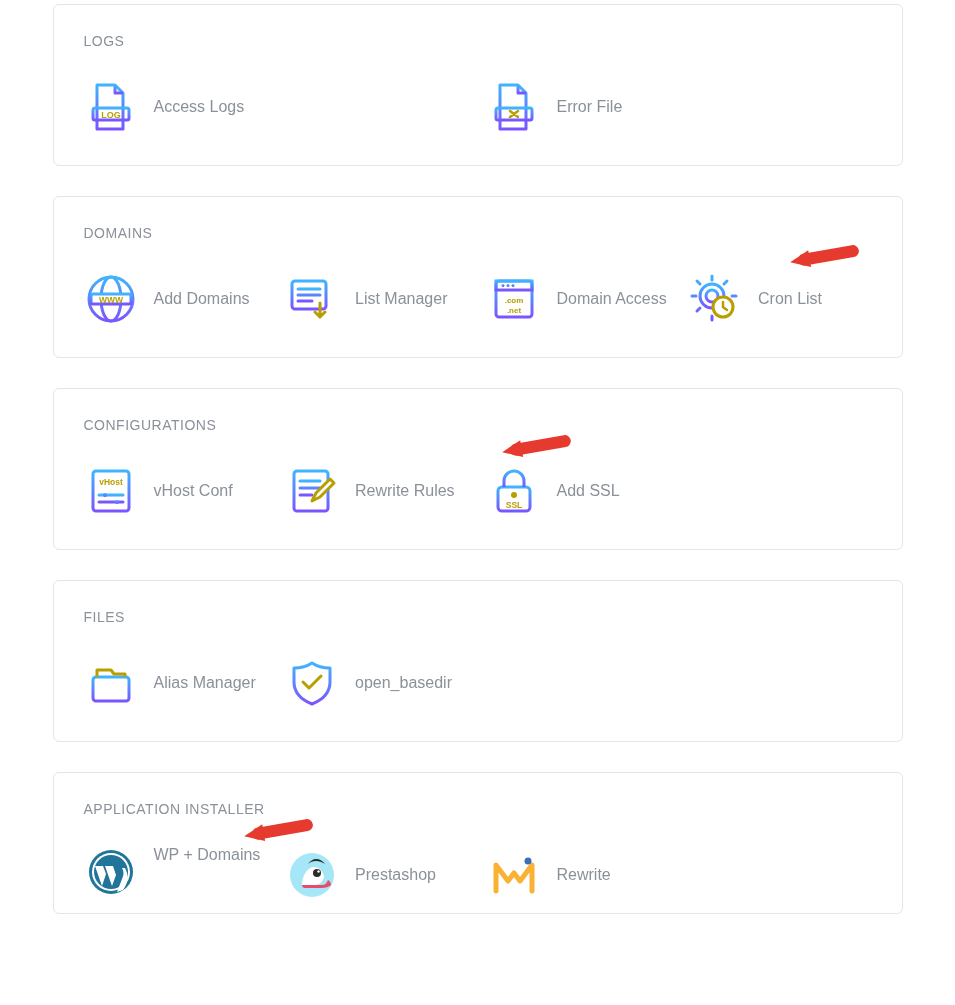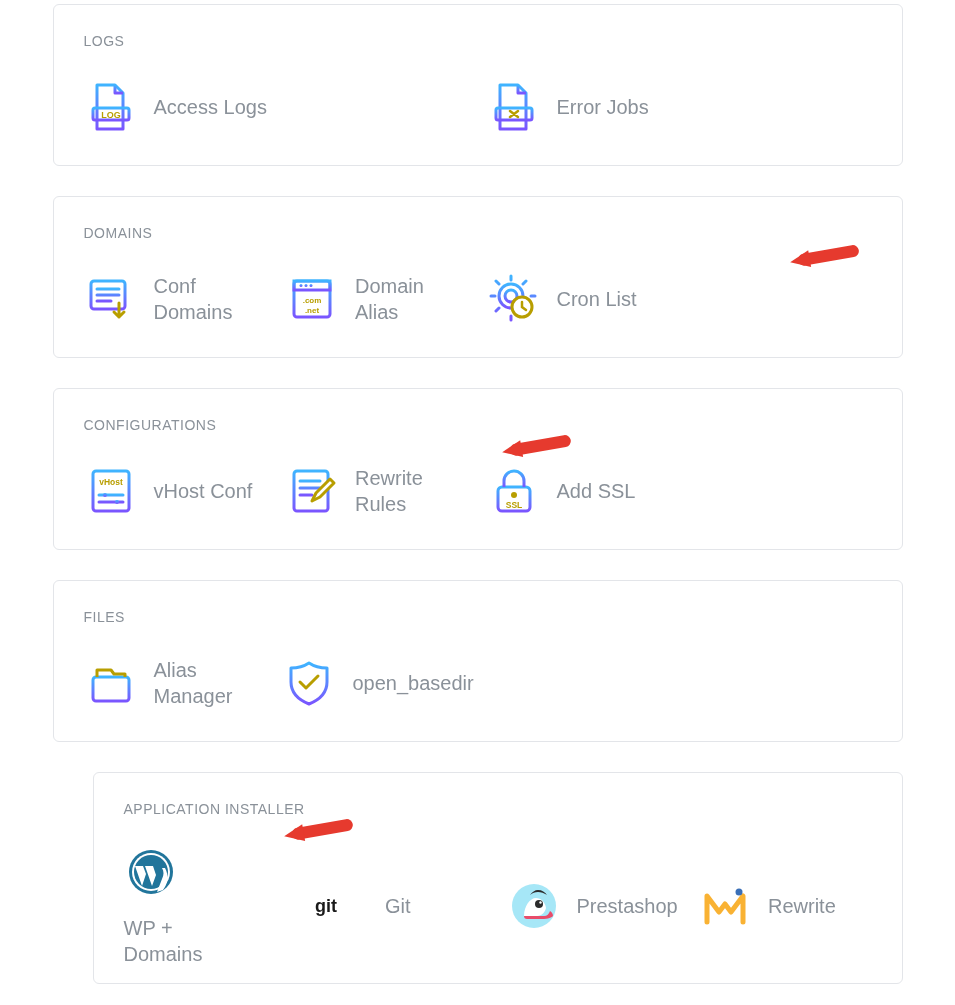--- a/index.html
+++ b/index.html
@@ -46,21 +46,21 @@
     gap:16px;
     cursor:pointer;
     min-height:60px;
   }
   .item .icon{
     width:54px;height:54px;flex:0 0 auto;
     display:flex;align-items:center;justify-content:center;
   }
   .item .label{
     color:var(--muted);
-    font-size:20px;
+    font-size:16px;
     line-height:1.3;
   }
   .item.wide-label .label{position:relative;}
   svg{display:block;}
   
   .arrow{
     position:absolute;
     width:60px;height:60px;
     pointer-events:none;
   }
@@ -101,67 +101,85 @@
                   <stop offset="0" stop-color="#3fb4ff"></stop>
                   <stop offset="1" stop-color="#7a55ff"></stop>
                 </linearGradient>
               </defs>
             <path d="M12 4h18l8 8v36H12z" fill="none" stroke="url(#gL2)" stroke-width="3" stroke-linejoin="round"></path>
             <path d="M30 4v8h8" fill="none" stroke="url(#gL2)" stroke-width="3" stroke-linejoin="round"></path>
             <rect x="8" y="27" width="36" height="12" rx="2" fill="none" stroke="url(#gL2)" stroke-width="3"></rect>
             <path d="M22 30l8 6M30 30l-8 6" stroke="#b89e00" stroke-width="2.5" stroke-linecap="round"></path>
           </svg>
         </span>
-        <span class="label">Error Jobs</span>
+        <span class="label">Error File</span>
       </div>
 
     </div>
   </div>
 
   <div class="panel">
     <div class="panel-title">DOMAINS</div>
     <div class="grid">
 
+      <div class="item">
+        <span class="icon">
+          <svg width="54" height="54" viewBox="0 0 54 54">
+            <defs>
+                <linearGradient id="gD1" x1="0" x2="0" y1="0" y2="1">
+                  <stop offset="0" stop-color="#3fb4ff"></stop>
+                  <stop offset="1" stop-color="#7a55ff"></stop>
+                </linearGradient>
+              </defs>
+            <circle cx="27" cy="27" r="22" fill="none" stroke="url(#gD1)" stroke-width="3"></circle>
+            <ellipse cx="27" cy="27" rx="10" ry="22" fill="none" stroke="url(#gD1)" stroke-width="3"></ellipse>
+            <path d="M5 27h44" stroke="url(#gD1)" stroke-width="3"></path>
+            <rect x="7" y="22" width="40" height="10" rx="2" fill="#fff" stroke="url(#gD1)" stroke-width="3"></rect>
+            <text x="27" y="30.5" text-anchor="middle" font-family="Arial" font-size="8.5" font-weight="bold" fill="#b89e00">WWW</text>
+          </svg>
+        </span>
+        <span class="label">Add Domains</span>
+      </div>
 
       <div class="item">
         <span class="icon">
           <svg width="52" height="52" viewBox="0 0 52 52">
             <defs>
                 <linearGradient id="gD2" x1="0" x2="0" y1="0" y2="1">
                   <stop offset="0" stop-color="#3fb4ff"></stop>
                   <stop offset="1" stop-color="#7a55ff"></stop>
                 </linearGradient>
               </defs>
             <rect x="6" y="8" width="34" height="28" rx="3" fill="none" stroke="url(#gD2)" stroke-width="3"></rect>
             <path d="M12 16h22M12 22h22M12 28h14" stroke="url(#gD2)" stroke-width="3" stroke-linecap="round"></path>
             <path d="M34 30v14m0 0l-5-5m5 5l5-5" stroke="#b89e00" stroke-width="3" stroke-linecap="round" stroke-linejoin="round"></path>
           </svg>
         </span>
-        <span class="label">Conf Domains</span>
+        <span class="label">List Manager</span>
       </div>
 
       <div class="item">
         <span class="icon">
           <svg width="52" height="52" viewBox="0 0 52 52">
             <defs>
                 <linearGradient id="gD3" x1="0" x2="0" y1="0" y2="1">
                   <stop offset="0" stop-color="#3fb4ff"></stop>
                   <stop offset="1" stop-color="#7a55ff"></stop>
                 </linearGradient>
               </defs>
             <rect x="8" y="8" width="36" height="36" rx="3" fill="none" stroke="url(#gD3)" stroke-width="3"></rect>
             <rect x="8" y="8" width="36" height="9" fill="none" stroke="url(#gD3)" stroke-width="3"></rect>
             <circle cx="15" cy="12.5" r="1.5" fill="url(#gD3)"></circle>
               <circle cx="20" cy="12.5" r="1.5" fill="url(#gD3)"></circle>
               <circle cx="25" cy="12.5" r="1.5" fill="url(#gD3)"></circle>
             <text x="26" y="30" text-anchor="middle" font-family="Arial" font-size="8" font-weight="bold" fill="#b89e00">.com</text>
             <text x="26" y="40" text-anchor="middle" font-family="Arial" font-size="8" font-weight="bold" fill="#b89e00">.net</text>
           </svg>
         </span>
-        <span class="label">Domain Alias</span>
+        <span class="label">Domain Access</span>
       </div>
 
       <div class="item">
         <span class="icon">
           <svg width="54" height="54" viewBox="0 0 54 54">
             <defs>
                 <linearGradient id="gD4" x1="0" x2="0" y1="0" y2="1">
                   <stop offset="0" stop-color="#3fb4ff"></stop>
                   <stop offset="1" stop-color="#7a55ff"></stop>
                 </linearGradient>
@@ -299,44 +317,36 @@
           </svg>
         </span>
         <span class="label">open_basedir</span>
       </div>
 
       <div></div>
         <div></div>
     </div>
   </div>
 
-  <div class="panel" style="padding-bottom:16px;margin-left:40px;">
+  <div class="panel" style="padding-bottom:8px;">
     <div class="panel-title">APPLICATION INSTALLER</div>
     <div class="grid">
 
       <div class="item wide-label" style="align-items:flex-start;flex-wrap:wrap;">
         <span class="icon">
           <svg width="48" height="48" viewBox="0 0 48 48">
             <circle cx="24" cy="24" r="22" fill="#21759b"></circle>
             <circle cx="24" cy="24" r="19" fill="#fff"></circle>
             <circle cx="24" cy="24" r="17" fill="#21759b"></circle>
             <path d="M8 18l7 20 4-12-3-8zm10 0l7 20 4-11-3-9zm17 2c2 3 2 7 0 11l-5 13 6-2c5-6 6-15 2-22z" fill="#fff"></path>
           </svg>
         </span>
         <span class="label" style="max-width:120px;">WP + Domains</span>
       </div>
 
-      <div class="item">
-        <span class="icon">
-          <svg width="56" height="40" viewBox="0 0 90 40">
-            <text x="0" y="30" font-family="Arial Black, Arial" font-size="30" font-weight="900" fill="#1a1a1a">git</text>
-          </svg>
-        </span>
-        <span class="label">Git</span>
-      </div>
 
       <div class="item">
         <span class="icon">
           <svg width="48" height="48" viewBox="0 0 48 48">
             <circle cx="24" cy="24" r="22" fill="#a6e7f7"></circle>
             <path d="M14 34c0-10 6-18 12-18 5 0 9 4 10 10-1 4-4 8-9 8H14z" fill="#fff"></path>
             <circle cx="29" cy="22" r="4" fill="#2b2b2b"></circle>
             <circle cx="30.5" cy="20.5" r="1.2" fill="#fff"></circle>
             <path d="M14 34h20c3 0 5-2 6-5 2 1 3 3 3 5 0 0-3 3-9 3H17c-2 0-3-1-3-3z" fill="#e84c6a"></path>
             <path d="M20 13c2-3 5-5 8-5 4 0 7 2 9 5-3-2-6-3-9-3-3 0-6 1-8 3z" fill="#2b2b2b"></path>

